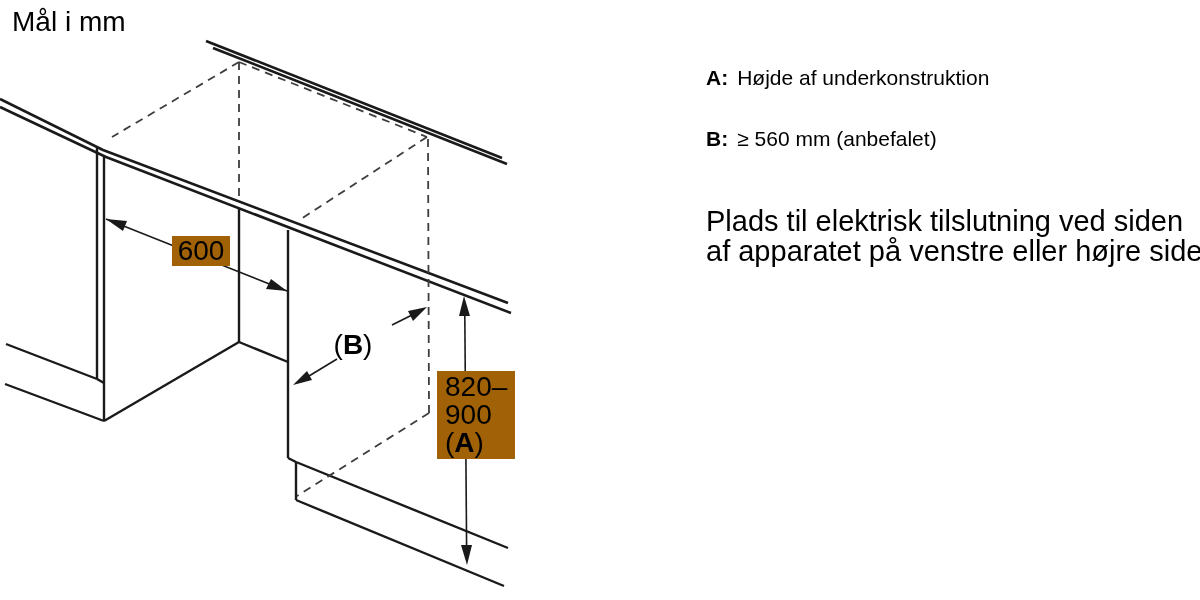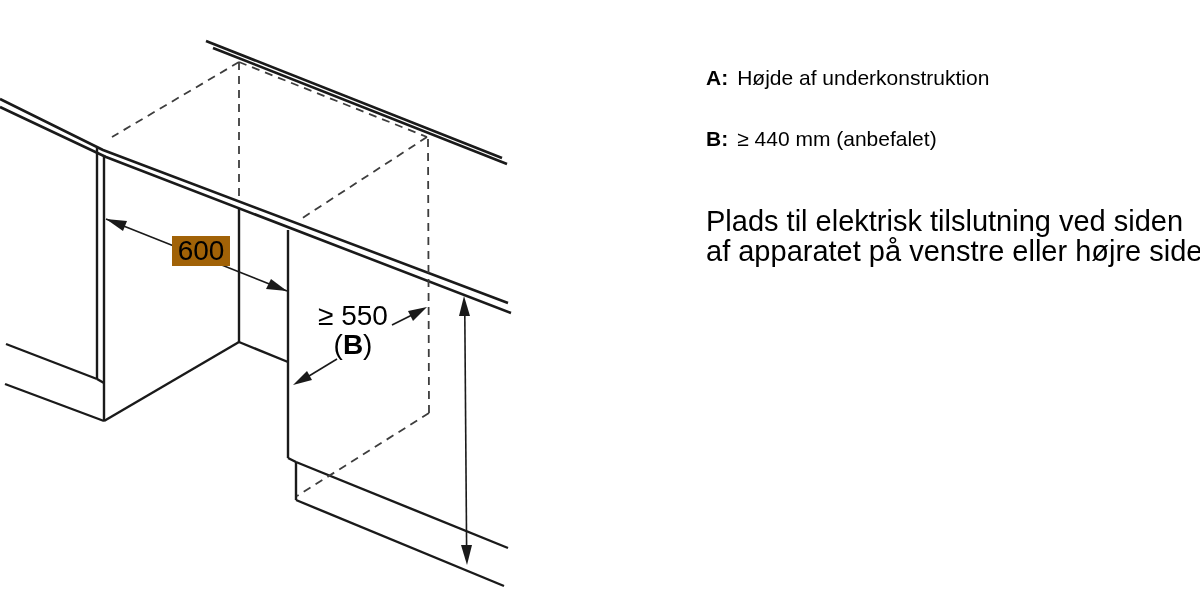--- a/index.html
+++ b/index.html
@@ -94,34 +94,39 @@
       <polygon points="293,385 307,371 312,380" stroke="none"></polygon>
     </g>
 
     <g stroke="#1a1a1a" stroke-width="1.6" fill="#1a1a1a">
       <line x1="464.8" y1="314" x2="466.6" y2="547"></line>
       <polygon points="464,296 459,316 470,316" stroke="none"></polygon>
       <polygon points="467,565 461,545 472,545" stroke="none"></polygon>
     </g>
   </svg>
 
+  <div class="lbl units-label">Mål i mm</div>
 
   <div class="lbl center bgwhite dim-600">600</div>
 
-  <div class="lbl center dim-550">≥ 550</div>
 
   <div class="lbl center dim-b"><span>(</span><span class="ref-letter">B</span><span>)</span></div>
 
+  <div class="lbl bgwhite dim-a-block">
+    <div>820–</div>
+    <div>900</div>
+    <div><span>(</span><span class="ref-letter">A</span><span>)</span></div>
+  </div>
 
   <div class="legend">
     <div class="legend-item legend-item-a">
       <span class="legend-key">A:</span><span>Højde af underkonstruktion</span>
     </div>
     <div class="legend-item legend-item-b">
-      <span class="legend-key">B:</span><span>≥ 440 mm (anbefalet)</span>
+      <span class="legend-key">B:</span><span>≥ 560 mm (anbefalet)</span>
     </div>
     <div class="legend-note">
       <div class="note-line">Plads til elektrisk tilslutning ved siden</div>
       <div class="note-line">af apparatet på venstre eller højre side</div>
     </div>
   </div>
 
 </div>
 
 </body></html>

